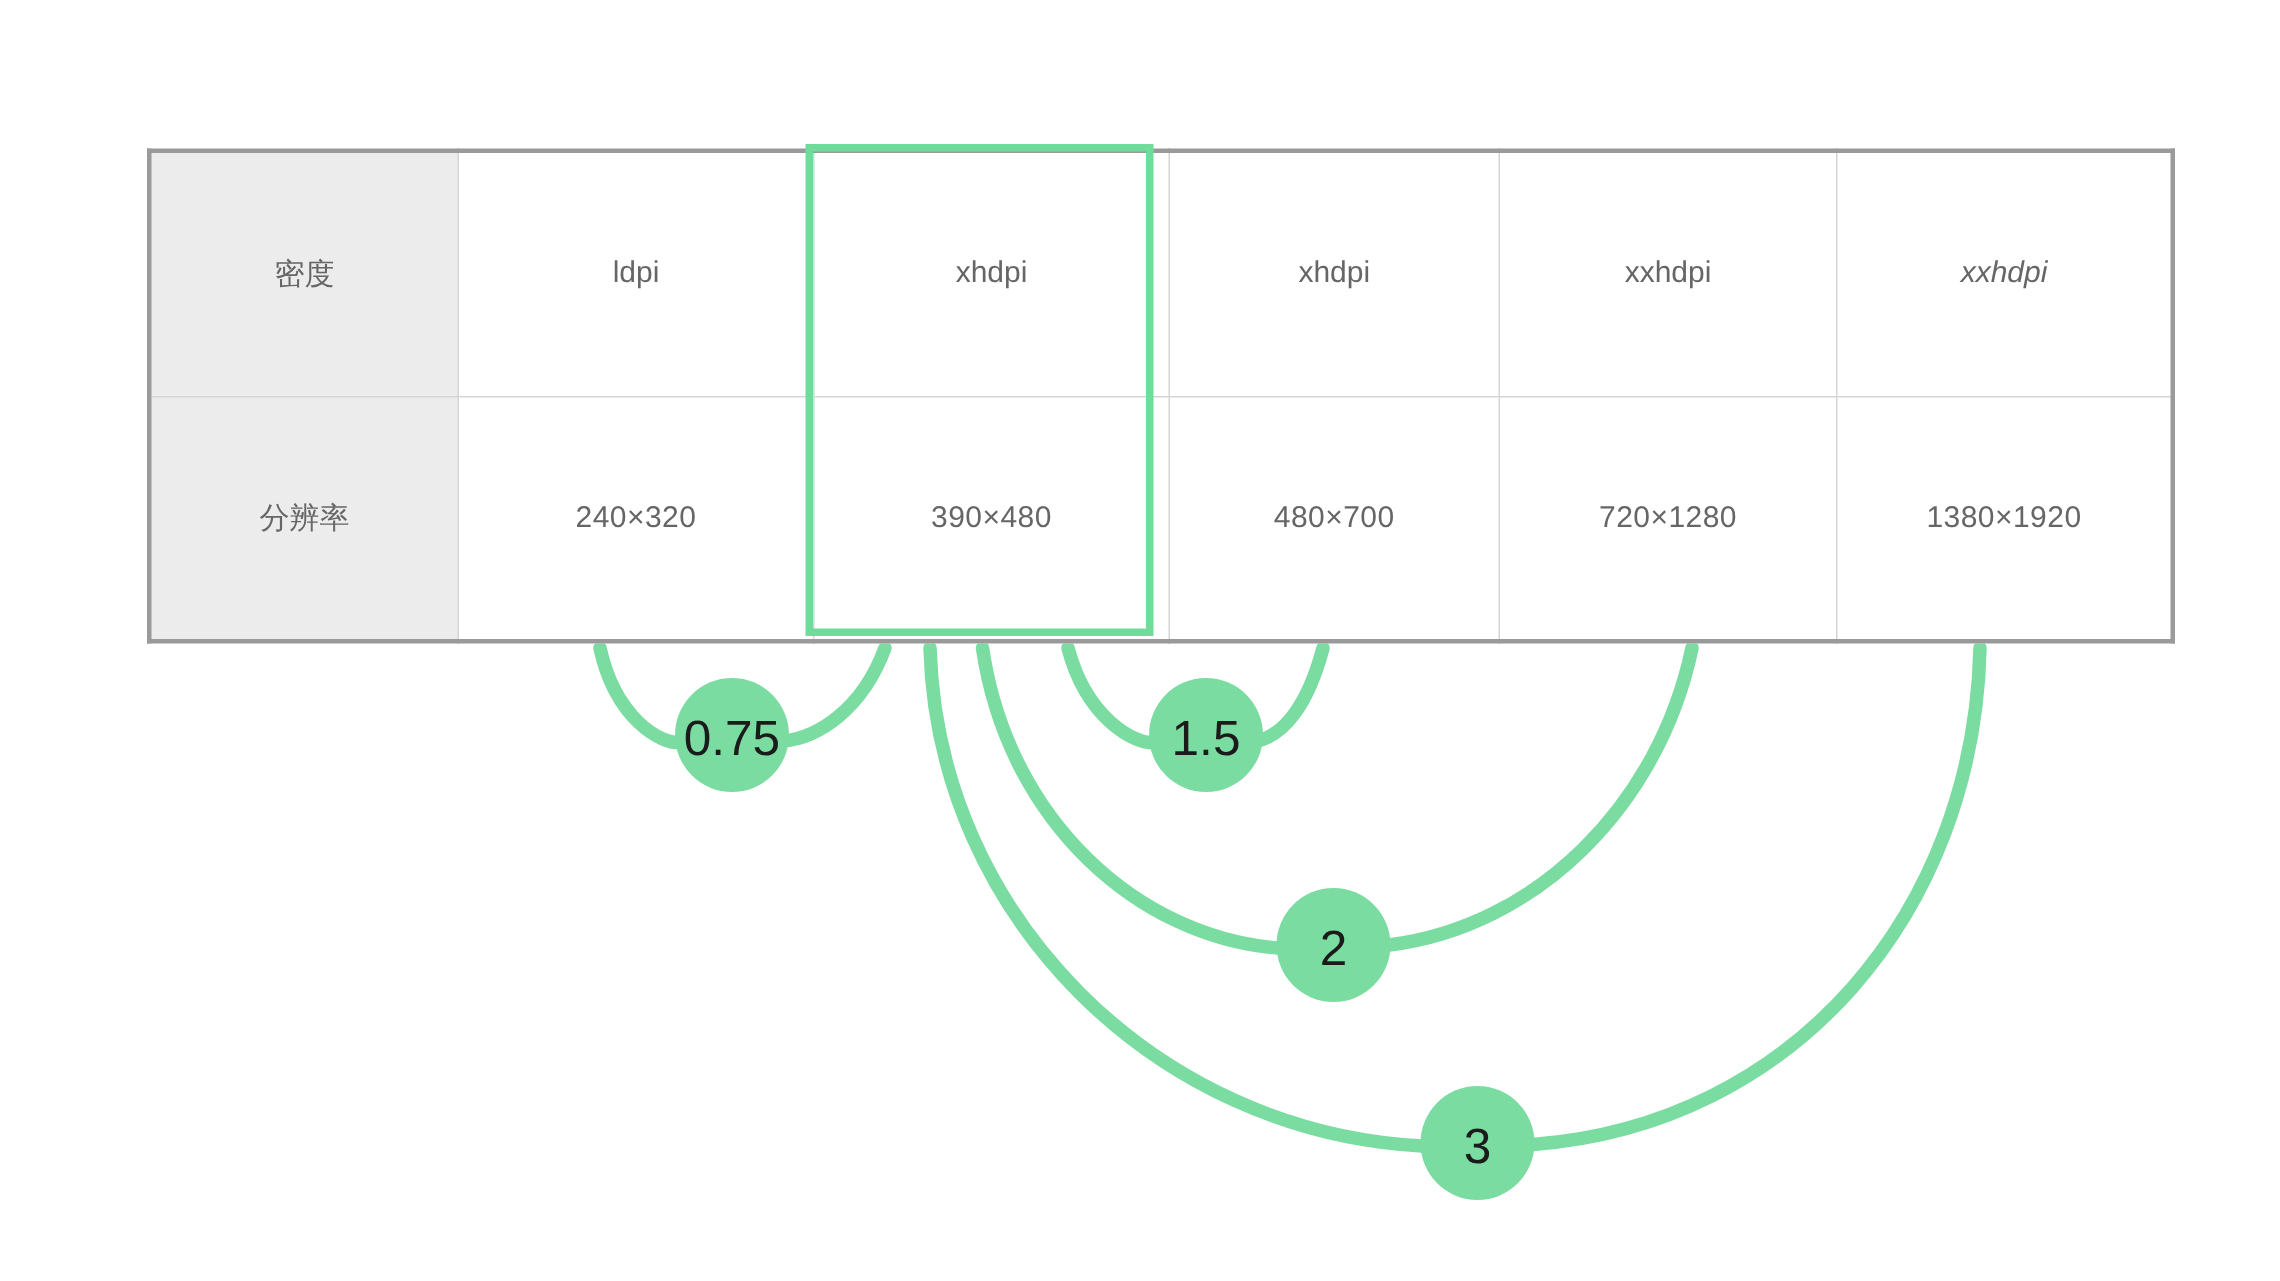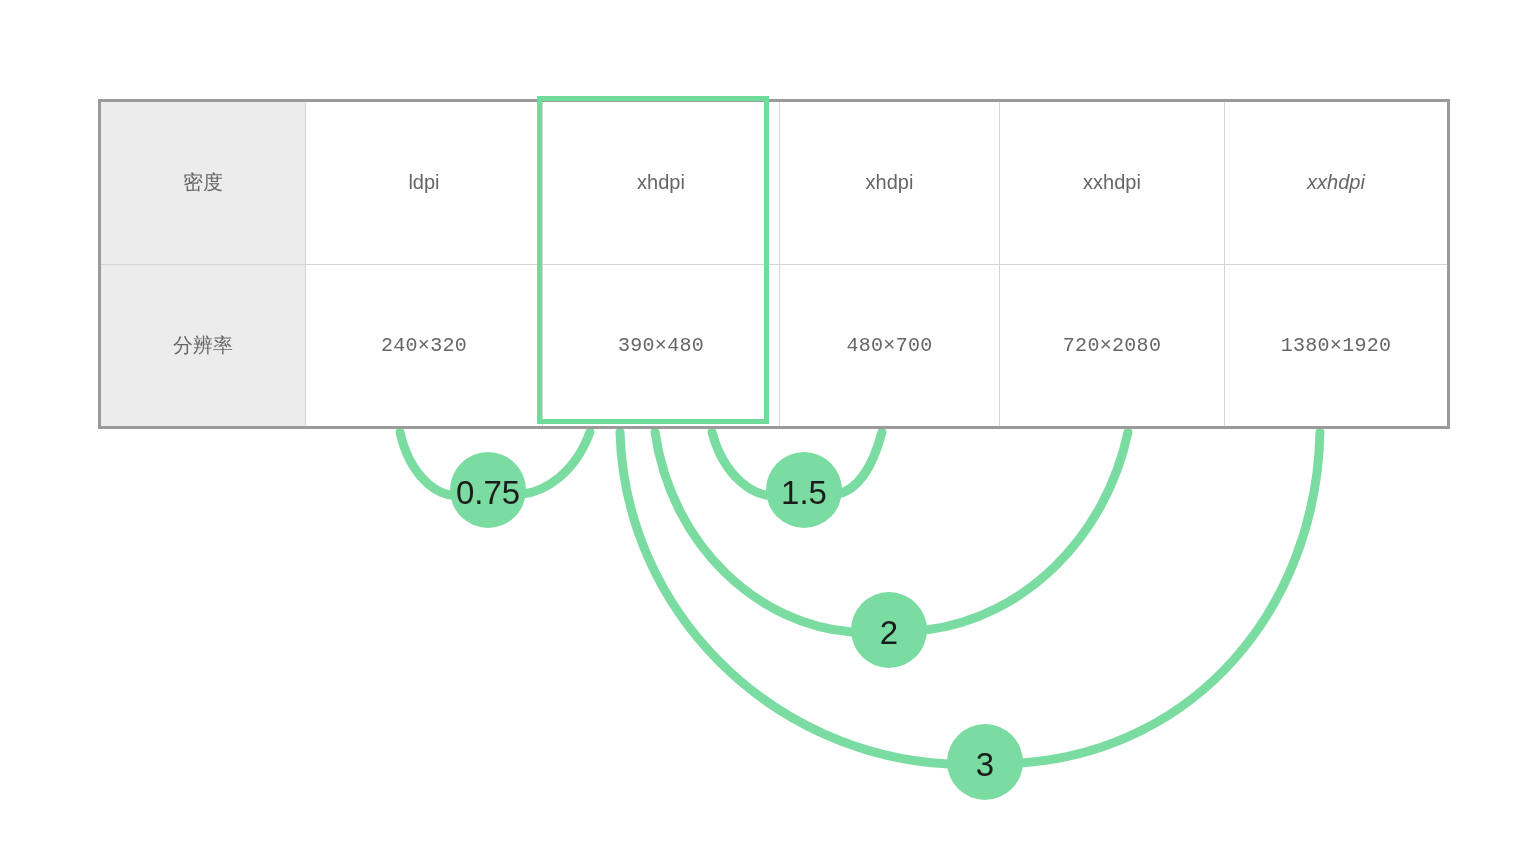--- a/index.html
+++ b/index.html
@@ -55,21 +55,21 @@
   .col-ldpi   { width: 236px; }
   .col-mdpi   { width: 236px; }
   .col-hdpi   { width: 219px; }
   .col-xhdpi  { width: 224px; }
   .col-xxhdpi { width: 222px; font-style: italic; }
 
   .ratio-cell {
     color: #3aa866;
     font-size: 30px;
   }
-  .res-cell { font-size: 30px; letter-spacing: 0.3px; font-family: Liberation Mono, monospace; }
+  .res-cell { font-size: 30px; letter-spacing: 0.3px; }
   .name-cell { font-size: 31px; }
 
   
   .highlight-box {
     position: absolute;
     left: 537px;
     top: 96px;
     width: 232px;
     height: 328px;
     border: 5px solid #6fdc9b;
@@ -147,21 +147,21 @@
         <td class="col-mdpi name-cell">xhdpi</td>
         <td class="col-hdpi name-cell">xhdpi</td>
         <td class="col-xhdpi name-cell">xxhdpi</td>
         <td class="col-xxhdpi name-cell">xxhdpi</td>
       </tr>
       <tr>
         <td class="col-head">分辨率</td>
         <td class="res-cell">240×320</td>
         <td class="res-cell">390×480</td>
         <td class="res-cell">480×700</td>
-        <td class="res-cell">720×2080</td>
+        <td class="res-cell">720×1280</td>
         <td class="res-cell">1380×1920</td>
       </tr>
     </tbody>
   </table>
 
   <div class="highlight-box"></div>
 
 </div>
 
 </body></html>

